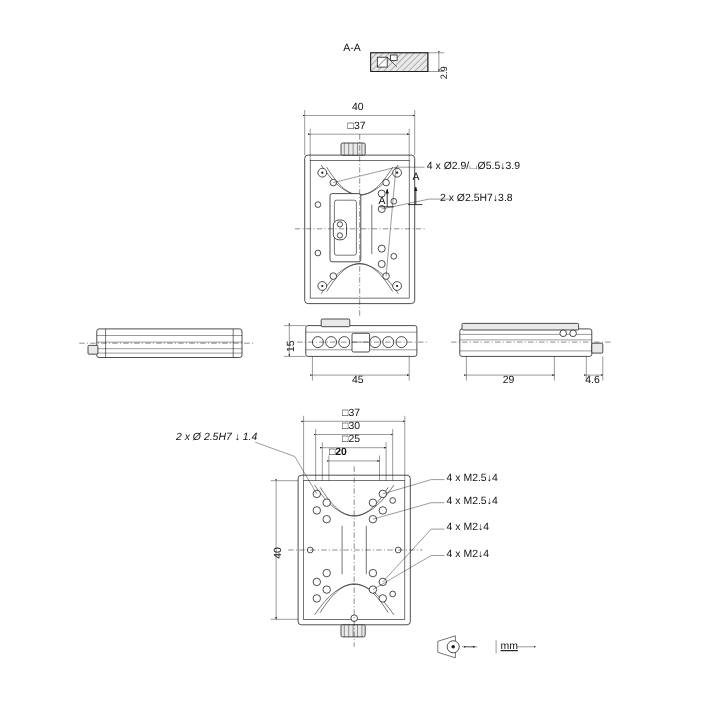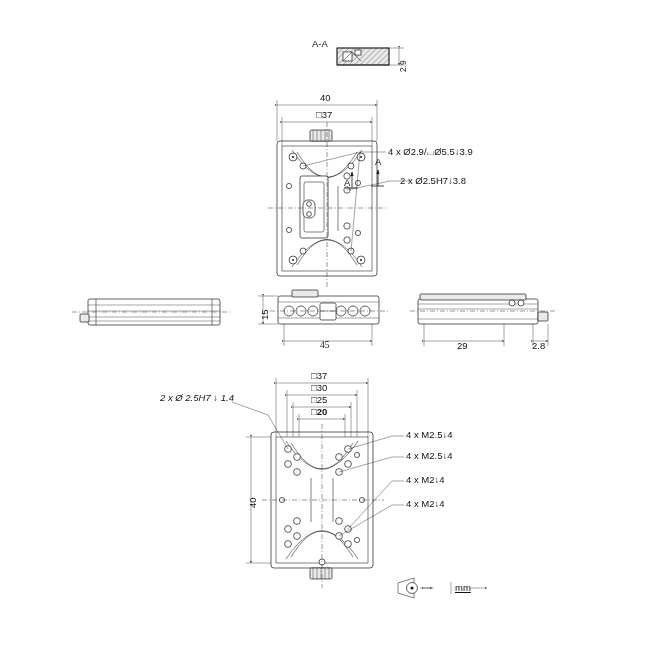--- a/index.html
+++ b/index.html
@@ -238,29 +238,29 @@
 
 <div class="lbl" style="left:320px;top:92px;">40</div>
 <div class="lbl" style="left:316px;top:109px;">□37</div>
 
 <div class="lbl" style="left:388px;top:146px;">4 x Ø2.9/⌴Ø5.5↓3.9</div>
 <div class="lbl" style="left:400px;top:175px;">2 x Ø2.5H7↓3.8</div>
 <div class="lbl" style="left:344px;top:177px;">A</div>
 <div class="lbl" style="left:375px;top:156px;">A</div>
 
 <div class="lbl rot" style="left:259px;top:320px;transform:rotate(-90deg);">15</div>
-<div class="lbl" style="left:320px;top:340px;font-family:Liberation Serif, serif;">45</div>
+<div class="lbl" style="left:320px;top:340px;">45</div>
 <div class="lbl" style="left:457px;top:340px;">29</div>
-<div class="lbl" style="left:532px;top:340px;">2.8</div>
+<div class="lbl" style="left:532px;top:340px;">4.6</div>
 
 <div class="lbl" style="left:160px;top:392px;font-style:italic;">2 x Ø 2.5H7 ↓ 1.4</div>
 <div class="lbl" style="left:311px;top:370px;">□37</div>
 <div class="lbl" style="left:311px;top:382px;">□30</div>
 <div class="lbl" style="left:311px;top:394px;">□25</div>
-<div class="lbl" style="left:311px;top:406px;font-weight:bold;">□20</div>
+<div class="lbl" style="left:299px;top:406px;font-weight:bold;">□20</div>
 <div class="lbl rot" style="left:247px;top:508px;transform:rotate(-90deg);">40</div>
 
 <div class="lbl" style="left:406px;top:429px;">4 x M2.5↓4</div>
 <div class="lbl" style="left:406px;top:450px;">4 x M2.5↓4</div>
 <div class="lbl" style="left:406px;top:474px;">4 x M2↓4</div>
 <div class="lbl" style="left:406px;top:498px;">4 x M2↓4</div>
 
 <div class="lbl" style="left:455px;top:582px;text-decoration:underline;">mm</div>
 
 </div>

